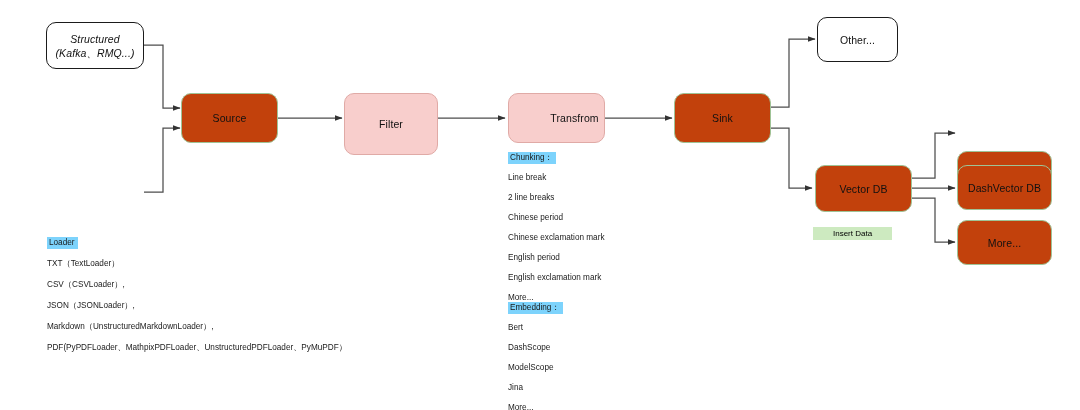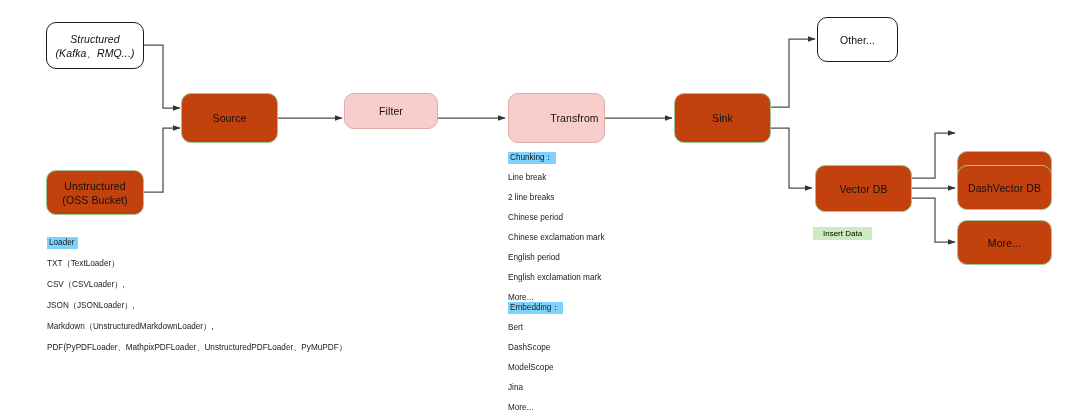--- a/index.html
+++ b/index.html
@@ -72,21 +72,21 @@
     padding: 1px 3px 1px 2px;
     display: inline-block;
   }
   .annot {
     position: absolute;
     font-size: 8px;
     line-height: 11px;
   }
   .annot .hl {
     background: #cdeac0;
-    padding: 1px 10px;
+    padding: 1px 20px;
   }
 </style>
 </head>
 <body>
 
 <div id="canvas">
 
   <svg class="edges" viewBox="0 0 1080 410">
     <defs>
       <marker id="ah" markerWidth="9" markerHeight="9" refX="7.4" refY="3" orient="auto" markerUnits="userSpaceOnUse">
@@ -103,26 +103,24 @@
       <path d="M771,128 L789,128 L789,188 L812,188" marker-end="url(#ah)"></path>
       <path d="M912,178 L935,178 L935,133 L955,133" marker-end="url(#ah)"></path>
       <path d="M912,188 L955,188" marker-end="url(#ah)"></path>
       <path d="M912,198 L935,198 L935,242 L955,242" marker-end="url(#ah)"></path>
     </g>
   </svg>
 
   <div class="node white" style="left:46px; top:22px; width:98px; height:47px;font-style:italic;">Structured
 (Kafka、RMQ...)</div>
 
-  <div class="node green" style="left:46px; top:170px; width:98px; height:45px;">Unstructured
-(OSS Bucket)</div>
 
   <div class="node green" style="left:181px; top:93px; width:97px; height:50px;">Source</div>
 
-  <div class="node pink" style="left:344px; top:93px; width:94px; height:36px;">Filter</div>
+  <div class="node pink" style="left:344px; top:93px; width:94px; height:62px;">Filter</div>
 
   <div class="node pink" style="left:508px; top:93px; width:97px; height:50px;padding-left:36px;">Transfrom</div>
 
   <div class="node green" style="left:674px; top:93px; width:97px; height:50px;">Sink</div>
 
   <div class="node white" style="left:817px; top:17px; width:81px; height:45px;">Other...</div>
 
   <div class="node green" style="left:815px; top:165px; width:97px; height:47px;">Vector DB</div>
 
   <div class="node green" style="left:957px; top:111px; width:95px; height:44px;margin-top:40px;">Milvus DB</div>

